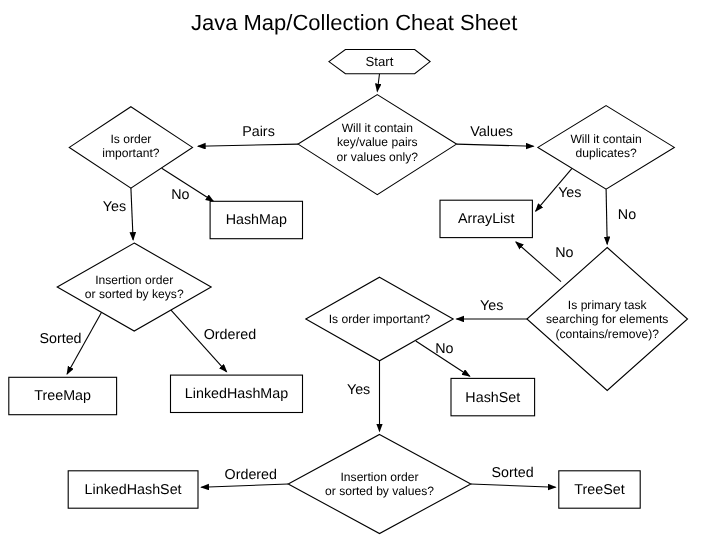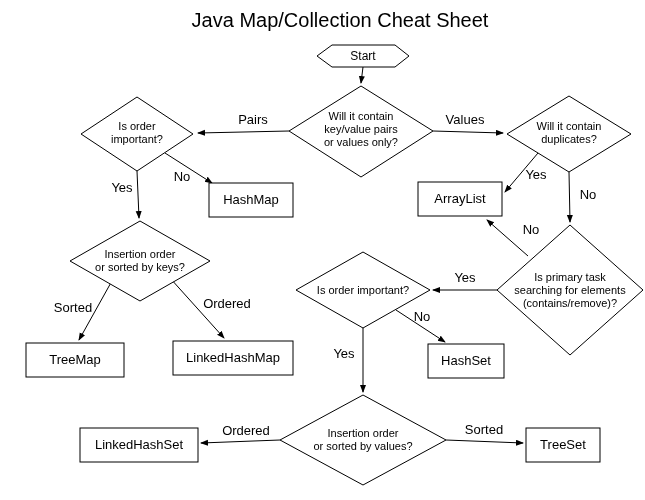--- a/index.html
+++ b/index.html
@@ -4,21 +4,20 @@
 <style>
   * { margin: 0; padding: 0; box-sizing: border-box; }
   html, body { background: #ffffff; }
   body { font-family: "Liberation Sans", sans-serif; }
   .canvas {
     position: relative;
     width: 645px;
     height: 500px;
     background: #ffffff;
     overflow: hidden;
-    padding-left: 18px;
   }
   svg { display: block; }
   .shape { fill: #ffffff; stroke: #000000; stroke-width: 1; }
   .edge { stroke: #000000; stroke-width: 1; fill: none; }
   .title-text { font-size: 20px; fill: #000000; text-anchor: middle; }
   .node-text { font-size: 11px; fill: #000000; text-anchor: middle; }
   .box-text { font-size: 13px; fill: #000000; text-anchor: middle; }
   .edge-label { font-size: 13px; fill: #000000; text-anchor: middle; }
   .start-text { font-size: 12px; fill: #000000; text-anchor: middle; }
 </style>

